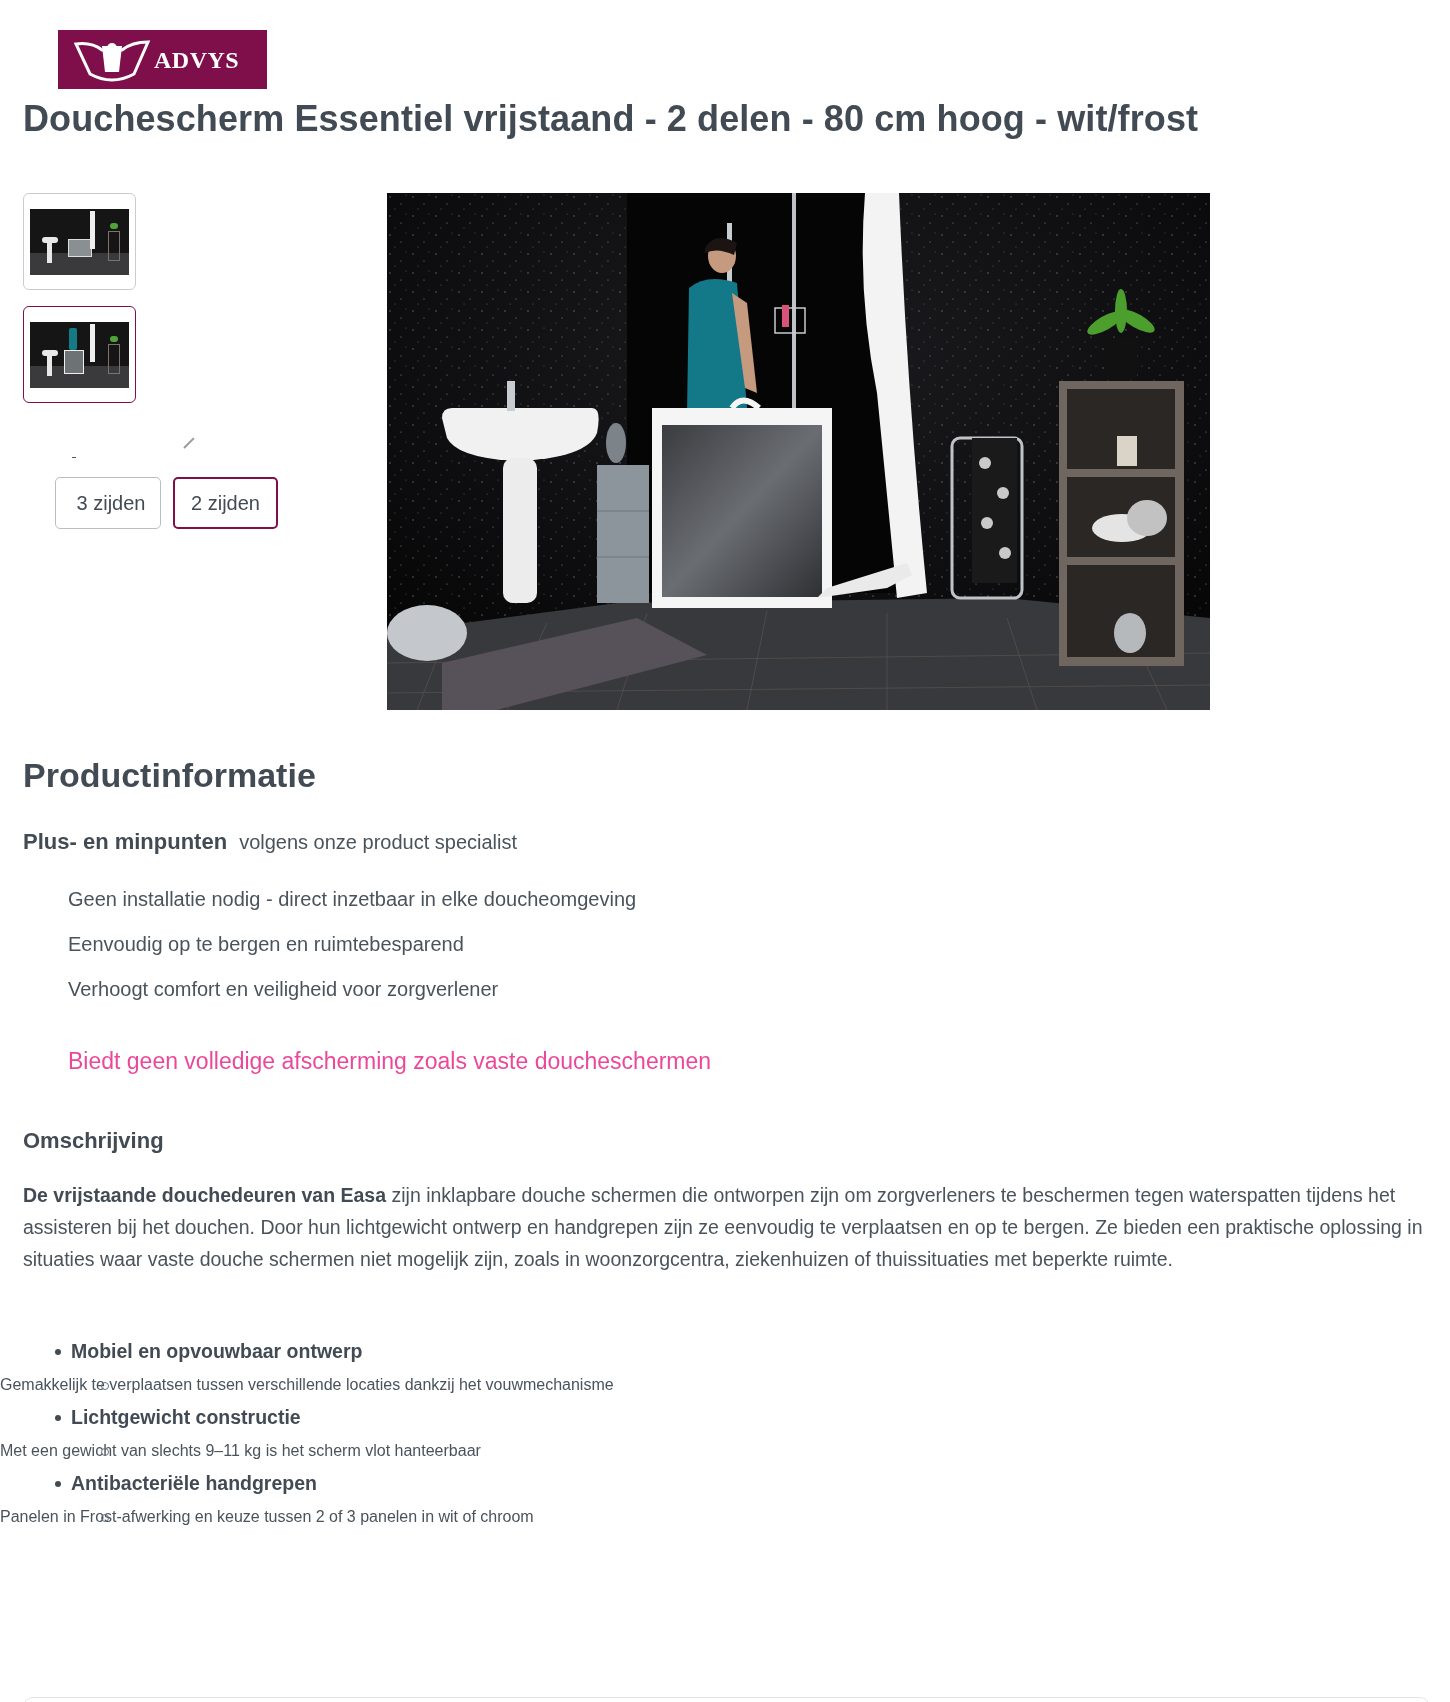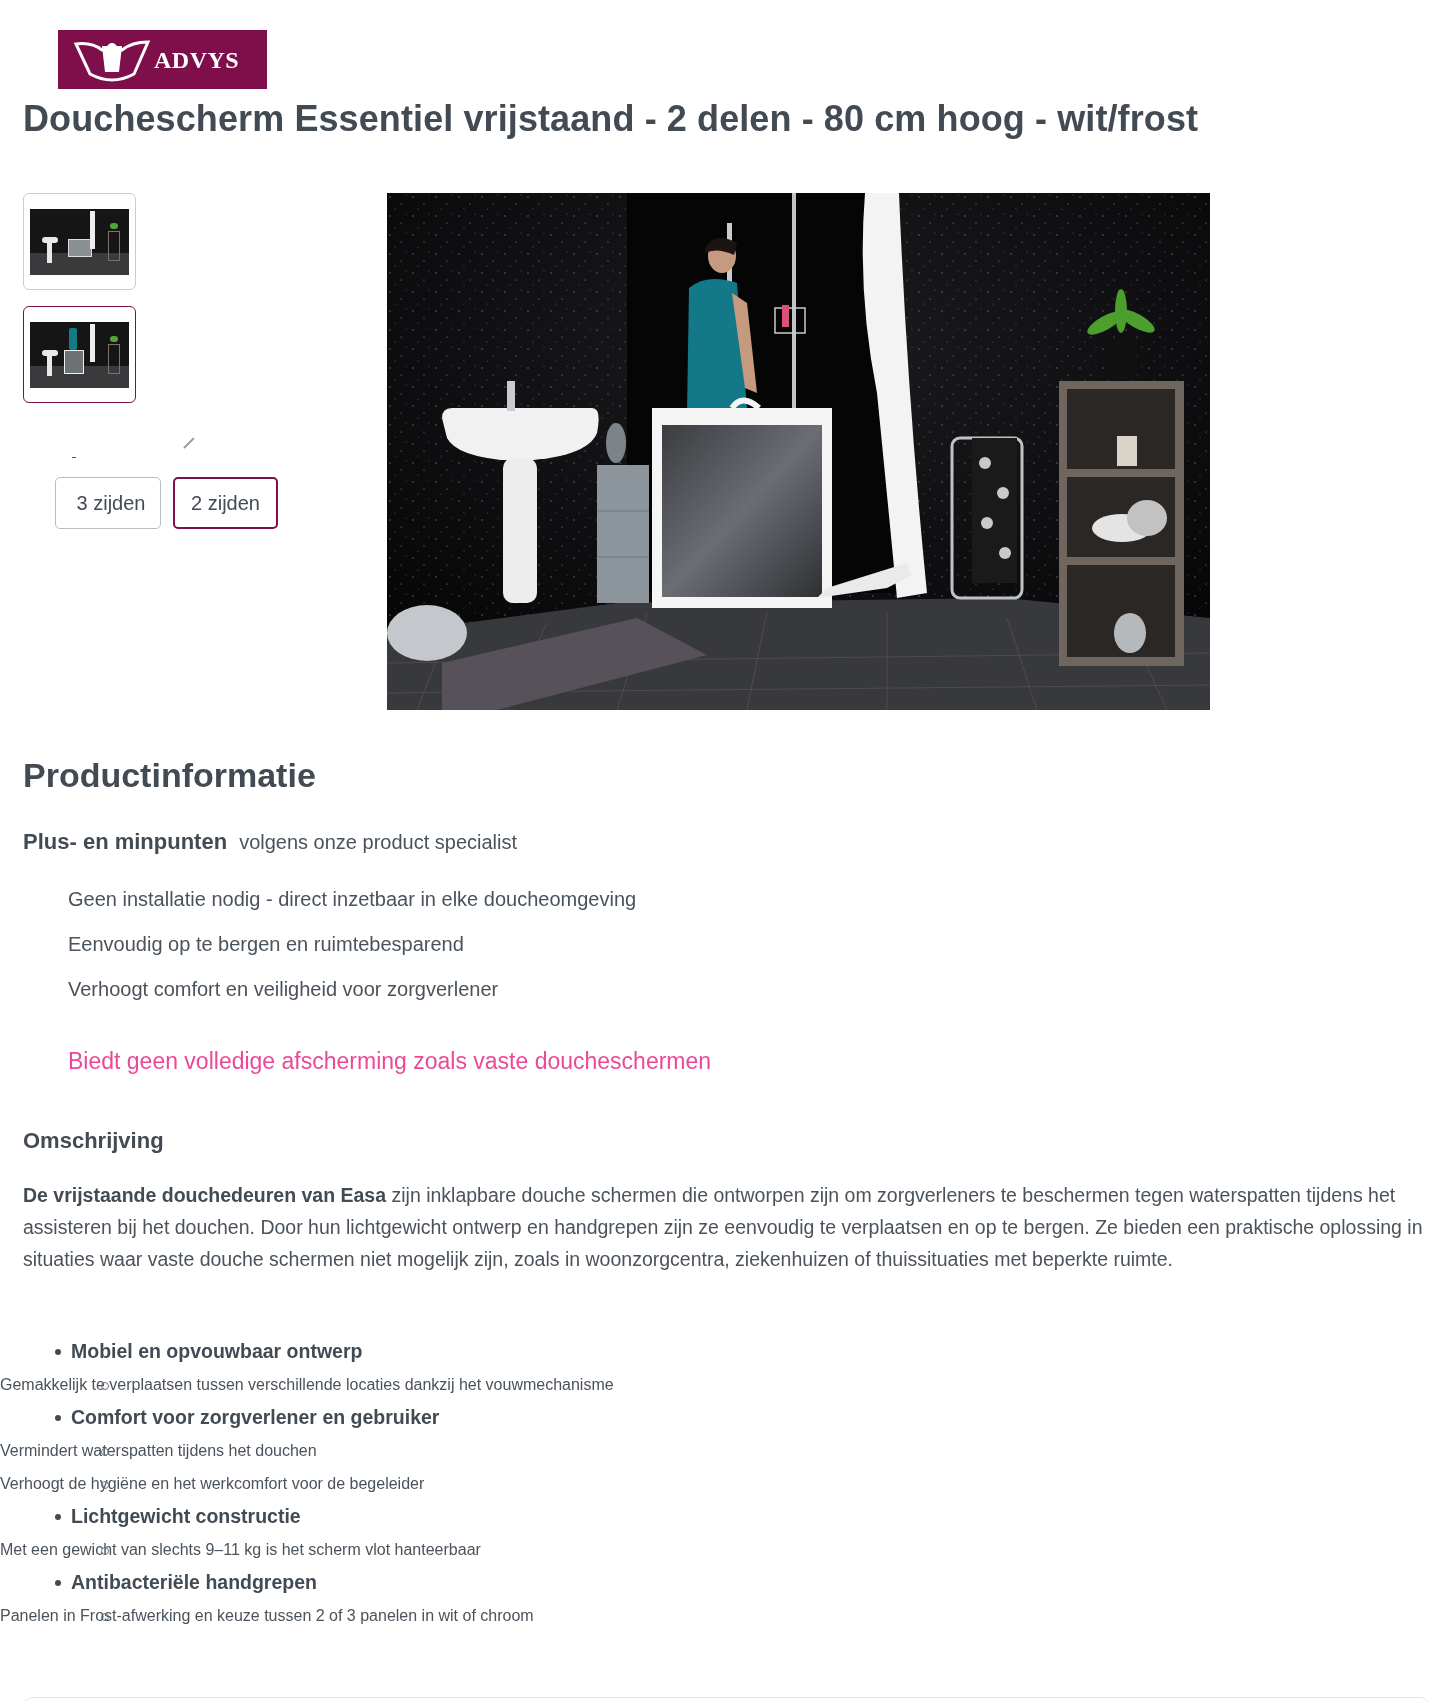--- a/index.html
+++ b/index.html
@@ -186,25 +186,20 @@
 
 <h3 class="desc-title">Omschrijving</h3>
 <p class="desc-para"><b>De vrijstaande douchedeuren van Easa</b><span> zijn inklapbare douche schermen die ontworpen zijn om zorgverleners te beschermen tegen waterspatten tijdens het assisteren bij het douchen. Door hun lichtgewicht ontwerp en handgrepen zijn ze eenvoudig te verplaatsen en op te bergen. Ze bieden een praktische oplossing in situaties waar vaste douche schermen niet mogelijk zijn, zoals in woonzorgcentra, ziekenhuizen of thuissituaties met beperkte ruimte.</span></p>
 
 <div class="features">
   <div class="feature">
     <div class="feature-title">Mobiel en opvouwbaar ontwerp</div>
     <div class="feature-sub">Gemakkelijk te verplaatsen tussen verschillende locaties dankzij het vouwmechanisme</div>
   </div>
   <div class="feature">
-    <div class="feature-title">Comfort voor zorgverlener en gebruiker</div>
-    <div class="feature-sub">Vermindert waterspatten tijdens het douchen</div>
-    <div class="feature-sub">Verhoogt de hygiëne en het werkcomfort voor de begeleider</div>
-  </div>
-  <div class="feature">
     <div class="feature-title">Lichtgewicht constructie</div>
     <div class="feature-sub">Met een gewicht van slechts 9–11 kg is het scherm vlot hanteerbaar</div>
   </div>
   <div class="feature">
     <div class="feature-title">Antibacteriële handgrepen</div>
   </div>
   <div class="feature">
     <div class="feature-sub">Panelen in Frost-afwerking en keuze tussen 2 of 3 panelen in wit of chroom</div>
   </div>
 </div>

